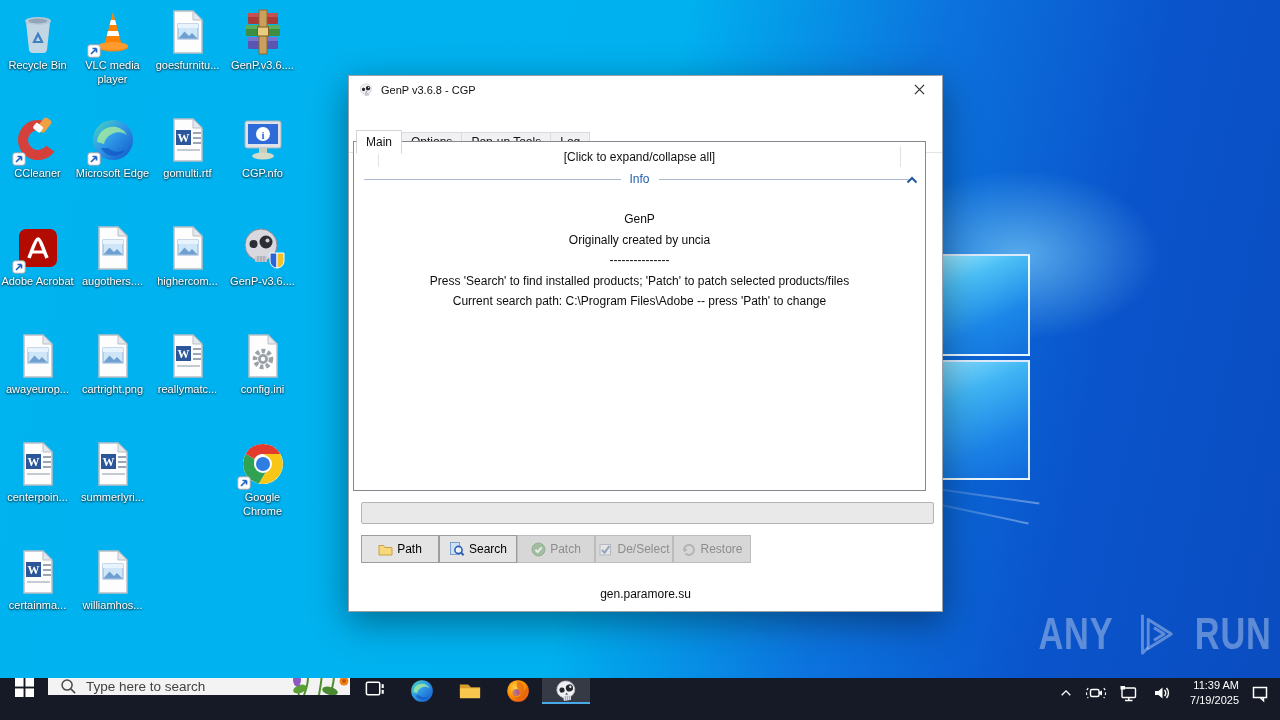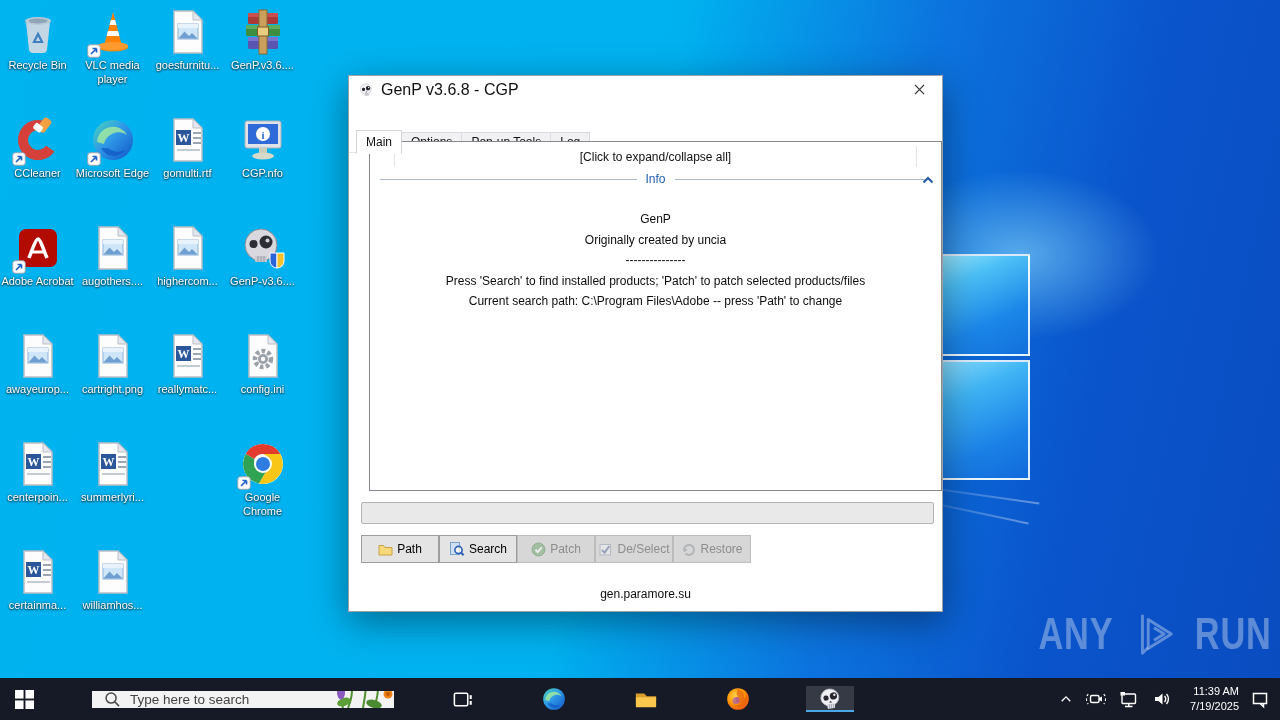--- a/index.html
+++ b/index.html
@@ -26,44 +26,44 @@
     grid-template-columns:repeat(4,75px);grid-auto-rows:108px;justify-items:center;}
   .dicon{width:75px;display:flex;flex-direction:column;align-items:center;cursor:default;}
   .dicon .ic{width:48px;height:48px;position:relative;flex:none;}
   .dicon .lbl{margin-top:2px;font-size:11px;line-height:1.3;color:#fff;text-align:center;max-width:74px;
     text-shadow:0 1px 2px rgba(0,0,0,.8),0 0 3px rgba(0,0,0,.45);}
   .sc{position:absolute;left:-2px;bottom:-2px;}
   
   .win{position:absolute;left:348px;top:75px;width:595px;height:537px;z-index:5;background:#fff;
     border:1px solid #9aa0a8;box-shadow:0 10px 35px rgba(0,0,0,.4);box-sizing:border-box;font-size:12px;color:#111;}
   .tbar{height:27px;display:flex;align-items:center;padding-left:9px;position:relative;}
-  .tbar .wtitle{margin-left:7px;font-size:16px;color:#101010;}
+  .tbar .wtitle{margin-left:7px;font-size:11px;color:#101010;}
   .closebtn{position:absolute;right:0;top:0;width:45px;height:27px;display:flex;align-items:center;justify-content:center;cursor:pointer;}
   .tabs{display:flex;align-items:flex-end;padding-left:7px;position:relative;height:23px;margin-top:27px;}
   .tabs .strip{position:absolute;left:0;right:0;bottom:0;height:1px;background:#e4e4e6;}
   .tab{height:19px;line-height:19px;padding:0 9px;background:#f1f1f3;border:1px solid #dadade;margin-right:-1px;position:relative;}
   .tab.sel{height:22px;line-height:22px;background:#fff;border-color:#d4d4d8;border-bottom:1px solid #fff;margin-bottom:-1px;z-index:3;}
-  .gbox{position:absolute;left:20px;top:65px;width:573px;height:350px;border:1px solid #83898f;background:#fff;box-sizing:border-box;}
+  .gbox{position:absolute;left:4px;top:65px;width:573px;height:350px;border:1px solid #83898f;background:#fff;box-sizing:border-box;}
   .ghead{height:25px;margin-top:2px;display:flex;align-items:center;justify-content:center;position:relative;cursor:pointer;}
   .ghead::before,.ghead::after{content:"";position:absolute;top:2px;bottom:2px;width:1px;background:#e2e2e4;}
   .ghead::before{left:24px;} .ghead::after{right:24px;}
   .ginfo{display:flex;align-items:center;margin:1px 10px 0;height:18px;text-align:right;}
   .ginfo .ln{flex:1;height:1px;background:#adb9d2;}
   .ginfo .lab{padding:0 9px;color:#1f5fae;}
   .caret{position:absolute;right:7px;top:31px;cursor:pointer;}
   .glines{margin-top:21px;text-align:center;line-height:20.5px;color:#0d0d0d;}
   .pbar{position:absolute;left:12px;top:426px;width:571px;height:20px;background:#e9e9e9;border:1px solid #b5b5b5;border-radius:2px;}
   .btnrow{position:absolute;left:12px;top:459px;width:573px;display:flex;justify-content:flex-start;}
   .btn{width:78px;height:28px;display:flex;align-items:center;justify-content:center;gap:4px;box-sizing:border-box;
     background:#e4e4e4;border:1px solid #9d9d9d;font-size:12px;color:#000;cursor:pointer;}
   .btn.dis{background:#d7d7d7;border-color:#bcbcbc;color:#8d8d8d;cursor:default;}
   .btn.dis svg{opacity:.5;filter:grayscale(.4);}
   .wfooter{position:absolute;left:0;right:0;top:511px;text-align:center;color:#0d0d0d;}
   
-  .taskbar{position:absolute;left:0;top:678px;width:1280px;height:42px;background:#161a26;z-index:10;display:flex;align-items:center;gap:44px;}
+  .taskbar{position:absolute;left:0;top:678px;width:1280px;height:42px;background:#161a26;z-index:10;display:flex;align-items:flex-start;}
   .tstart,.ticon{width:48px;display:flex;align-items:center;justify-content:center;cursor:pointer;flex:none;}
   .ticon.active{background:rgba(255,255,255,.14);box-shadow:inset 0 -2px 0 #48a8e8;}
   .tsearch{width:290px;background:#f3f3f3;display:flex;align-items:center;gap:9px;padding:0 0 0 12px;position:relative;cursor:text;flex:none;overflow:hidden;}
   .tsearch .ph{font-size:13.5px;color:#424242;white-space:nowrap;}
   .tsearch .flowers{position:absolute;right:0;bottom:0;}
   .tray{margin-left:auto;display:flex;align-items:center;gap:9px;padding-right:8px;}
   .trayic{display:flex;align-items:center;justify-content:center;cursor:pointer;padding:2px;}
   .clock{color:#fff;font-size:11px;line-height:1.35;text-align:right;cursor:pointer;min-width:56px;}
 </style>
 </head>

